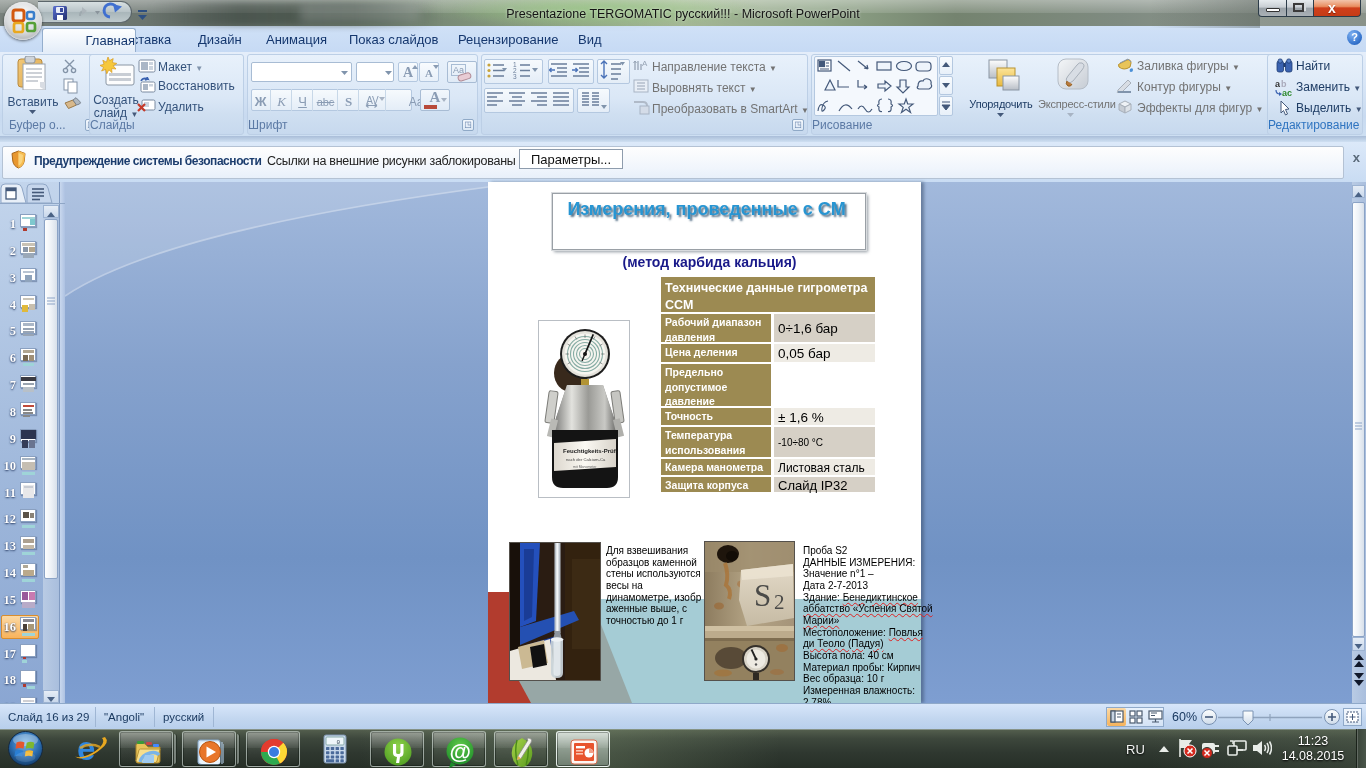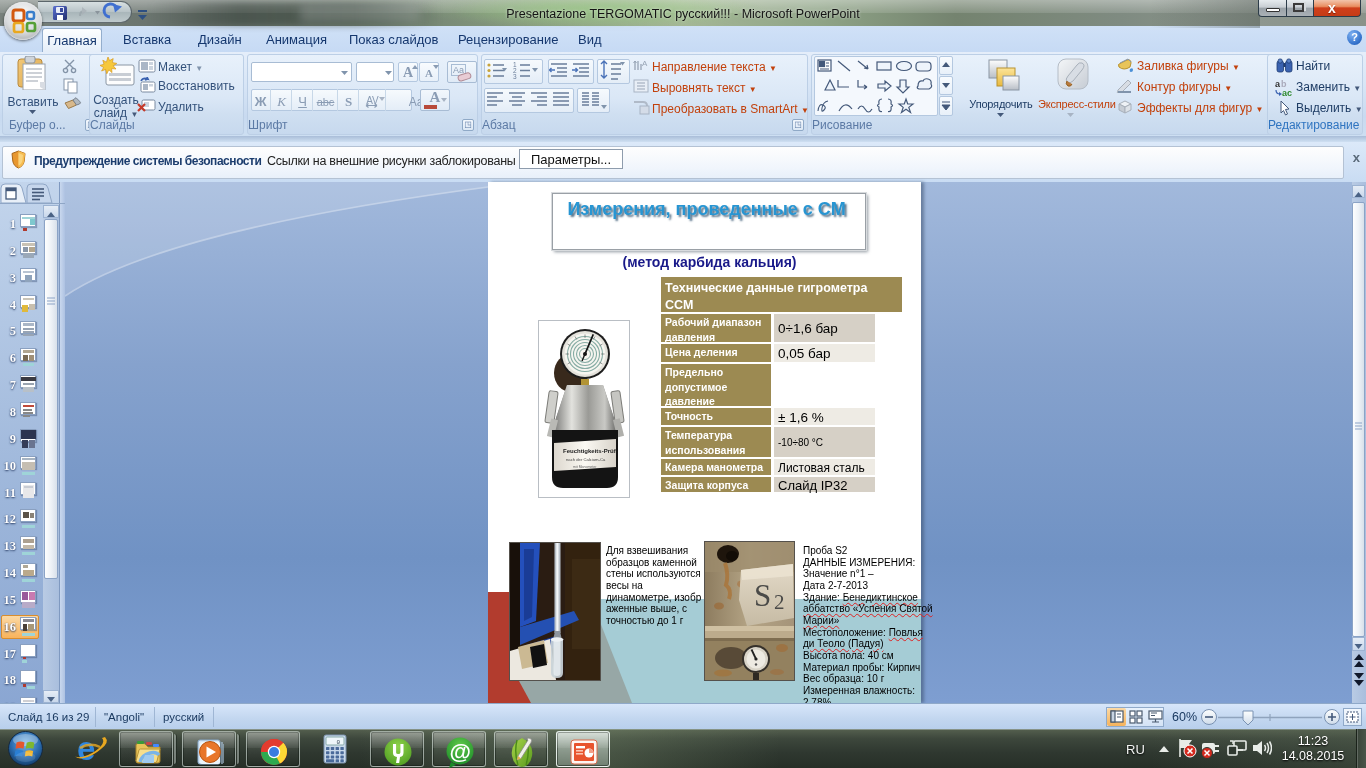--- a/index.html
+++ b/index.html
@@ -19,30 +19,30 @@
 .maxglyph{position:absolute;left:6px;top:3px;width:11px;height:9px;border:2px solid #3a3a3a;background:transparent;box-shadow:2px -1px 0 -0px #d6dadd}
 .closeglyph{position:absolute;left:14px;top:0px;color:#fff;font-size:14px;font-weight:bold;text-shadow:0 1px 1px #7a1c05}
 
 #qat{left:38px;top:1px;width:94px;height:22px;border:1px solid rgba(60,70,75,.75);border-left:none;border-radius:0 11px 11px 0;background:linear-gradient(#d8e0e2,#b9c4c8 48%,#a9b6ba 52%,#bec9cc);z-index:6}
 #qatmore{left:136px;top:7px;width:14px;height:12px;z-index:6}
 
 #orb{left:4px;top:2px;width:38px;height:38px;border-radius:50%;z-index:8;background:radial-gradient(circle at 50% 35%,#fdfdfd,#d9dbdd 55%,#b9bcbf 75%,#eceeee 100%);box-shadow:0 1px 3px rgba(0,0,0,.55),inset 0 0 2px #fff}
 
 #tabrow{left:0;top:26px;width:1366px;height:26px;background:linear-gradient(#d0e1f7,#c6daf4)}
 #tabrow .tab{position:absolute;top:2px;height:24px;font-size:13px;color:#15376e;line-height:24px;white-space:nowrap}
-#activetab{position:absolute;left:42px;top:2px;width:60px;height:24px;background:linear-gradient(#fdfeff,#eef4fb 60%,#e4edf8);border:1px solid #94aecd;border-bottom:none;border-radius:3px 3px 0 0;z-index:2;color:#15376e;font-size:13px;text-align:center;line-height:23px}
+#activetab{position:absolute;left:42px;top:2px;width:94px;height:24px;background:linear-gradient(#fdfeff,#eef4fb 60%,#e4edf8);border:1px solid #94aecd;border-bottom:none;border-radius:3px 3px 0 0;z-index:2;color:#15376e;font-size:13px;text-align:right;line-height:23px}
 #help{right:4px;top:30px;width:15px;height:15px;border-radius:50%;background:radial-gradient(circle at 35% 30%,#7fb2f2,#2f6ec9 70%,#1c4d9e);color:#fff;font-size:11px;font-weight:bold;text-align:center;line-height:15px;z-index:3}
 
 #ribbon{left:0;top:52px;width:1366px;height:86px;background:linear-gradient(#e5eefa,#d7e5f6 40%,#c8daf0 75%,#cddff2)}
 #ribbonedge{left:0;top:136px;width:1366px;height:6px;background:linear-gradient(#a9bdd8,#cfe0f2)}
 .rgroup{position:absolute;top:54px;height:81px;border:1px solid #bccfe6;border-radius:3px;background:linear-gradient(#e8f1fb,#dae7f6 55%,#cfdff1 75%,#c7d9ee)}
 .rlabel{position:absolute;bottom:2px;left:0;width:100%;text-align:left;font-size:12px;color:#5c7aa5}
 .launch{position:absolute;right:3px;bottom:3px;width:12px;height:12px;border:1px solid #8fa9c7;border-radius:2px;background:linear-gradient(#f4f8fd,#dce8f5);color:#5c7aa5;font-size:8px;line-height:10px;text-align:center}
 .rt{font-size:12px;color:#33517a;white-space:nowrap}
-.rtg{font-size:12px;color:#c2410c;white-space:nowrap}
+.rtg{font-size:12px;color:#737373;white-space:nowrap}
 .combo{border:1px solid #a8bcd4;border-radius:2px;background:#fff}
 .gb{border:1px solid #b4c8e0;border-radius:2px;background:linear-gradient(#f8fbfe,#e8f0f9);text-align:center}
 .fbar{border:1px solid #b4c8e0;border-radius:2px;background:linear-gradient(#f6fafd,#e4edf7)}
 .fb{height:22px;border-right:1px solid #c8d8e8;text-align:center;padding-top:3px}
 .fg{font-size:13px;color:#8a9cb4}
 
 #secstrip{left:0;top:142px;width:1366px;height:40px;background:linear-gradient(#dce9f9,#c9dcf3)}
 #secbar{left:2px;top:146px;width:1342px;height:33px;border:1px solid #b4c2d4;border-radius:2px;background:linear-gradient(#fefefe,#f0f5fc 70%,#e8f0fa)}
 #secx{right:6px;top:150px;color:#5a6a7a;font-size:13px;font-weight:bold;z-index:3}
 
@@ -142,21 +142,20 @@
     <div class="launch">◳</div>
 </div>
 <div class="rgroup" style="left:89px;width:155px">
     <div class="rlabel">Слайды</div>
   </div>
 <div class="rgroup" style="left:247px;width:231px">
     <div class="rlabel">Шрифт</div>
     <div class="launch">◳</div>
   </div>
 <div class="rgroup" style="left:481px;width:327px">
-    <div class="rlabel">Абзац</div>
     <div class="launch">◳</div>
   </div>
 <div class="rgroup" style="left:811px;width:512px">
     <div class="rlabel">Рисование</div>
     <div class="launch">◳</div>
   </div>
 <div class="rgroup" style="left:1267px;width:96px">
     <div class="rlabel" style="color:#2f74c0">Редактирование</div>
   </div>
 
@@ -656,21 +655,21 @@
       <rect x="112" y="17" width="321" height="104" fill="#a5ccd5"></rect>
       <polygon points="0,10 74,10 46,121 0,121" fill="#b23c2e"></polygon>
       <polygon points="25,88 112,40 144,121 43,121" fill="#97a7a6"></polygon>
     </svg>
 
     <div class="abs" id="stitlebox"></div>
     <div class="abs" id="stitle">Измерения, проведенные с СМ</div>
     <div class="abs" id="ssub">(метод карбида кальция)</div>
 
     <div class="abs" id="stable">
-      <div class="trh abs" style="left:0;top:0;width:241px;height:35px;background:#9c8a52;color:#fff;font-weight:bold;font-size:12.5px;padding:3px 0 17px 4px;line-height:17px">Технические данные гигрометра<br>ССМ</div>
+      <div class="trh abs" style="left:0;top:0;width:214px;height:35px;background:#9c8a52;color:#fff;font-weight:bold;font-size:12.5px;padding:3px 0 17px 4px;line-height:17px">Технические данные гигрометра<br>ССМ</div>
       <div class="trow" style="top:36px;height:29px">
           <div class="tl">Рабочий диапазон давления</div>
           <div class="tv" style="background:#d6d0c6;font-size:13.5px">0÷1,6 бар</div>
         </div>
       <div class="trow" style="top:66px;height:19px">
           <div class="tl">Цена деления</div>
           <div class="tv" style="background:#eeebe4;font-size:13.5px">0,05 бар</div>
         </div>
       <div class="trow" style="top:86px;height:43px">
           <div class="tl">Предельно допустимое давление</div>

